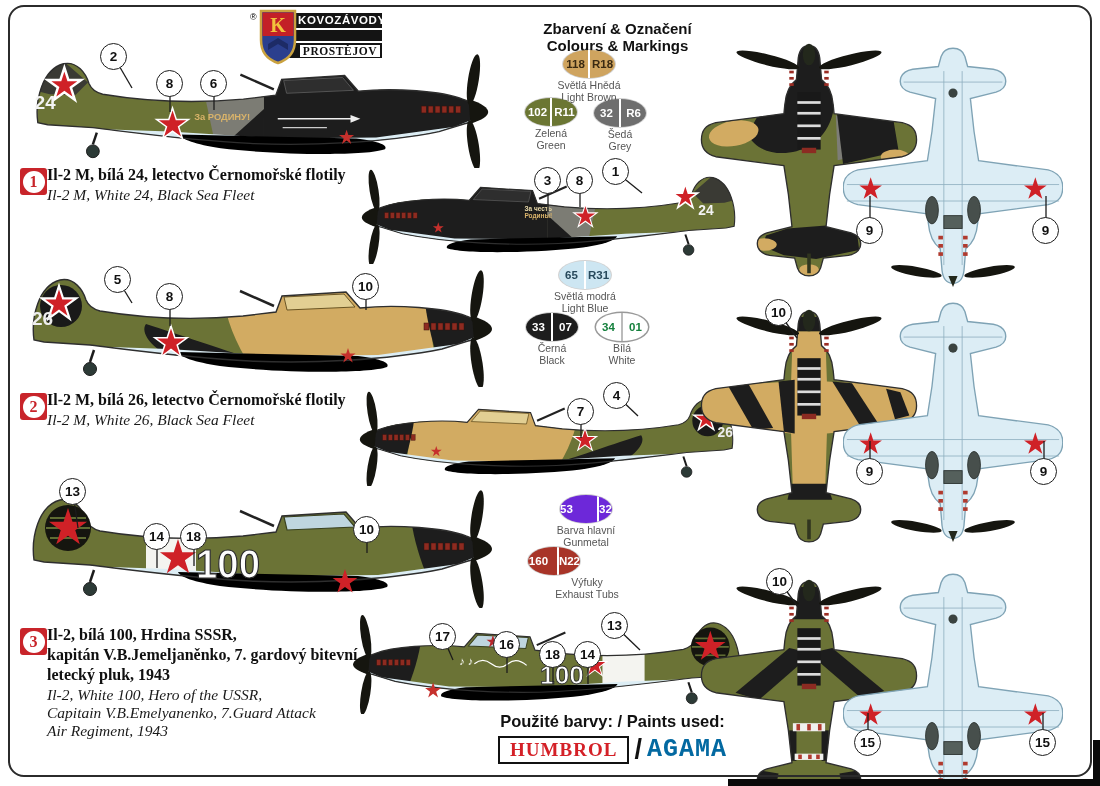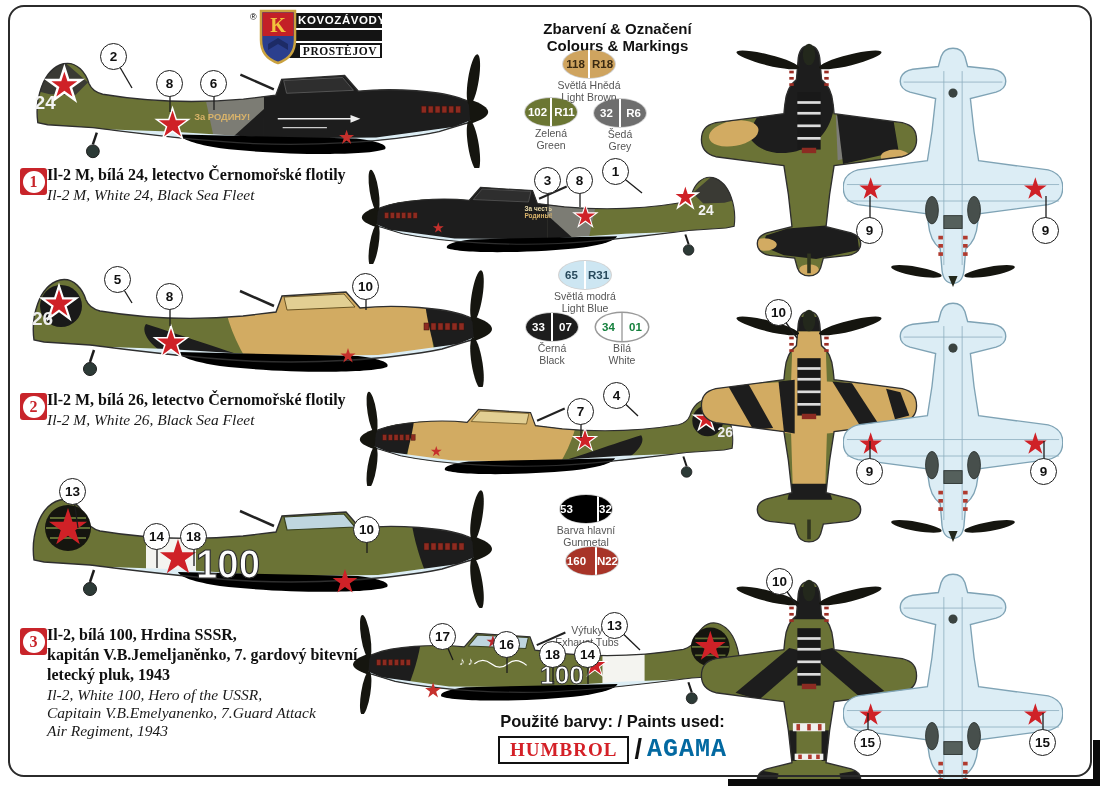--- a/index.html
+++ b/index.html
@@ -217,34 +217,34 @@
 
 <div class="chip" style="left: 596px; top: 313px; box-shadow: rgb(153, 153, 153) 0px 0px 0px 1.5px; background: rgb(255, 255, 255); color: #15803d;">
   <span>34</span>
       <span class="r" style="border-left-color:#bbb">01</span>
     </div>
 <div class="chip-label" style="left:622px;top:343px;">
   <div>Bílá</div>
       <div>White</div>
     </div>
 
-<div class="chip" style="left: 560px; top: 495px; background: #000000; color: rgb(255, 255, 255); gap: 24px;">
+<div class="chip" style="left: 560px; top: 495px; background: #6d28d9; color: rgb(255, 255, 255); gap: 24px;">
   <span>53</span>
       <span class="r">32</span>
     </div>
 <div class="chip-label" style="left:586px;top:525px;">
   <div>Barva hlavní</div>
       <div>Gunmetal</div>
     </div>
 
-<div class="chip" style="left: 566px; top: 547px; background: rgb(168, 52, 40); color: rgb(255, 255, 255); gap: 8px;">
+<div class="chip" style="left: 528px; top: 547px; background: rgb(168, 52, 40); color: rgb(255, 255, 255); gap: 8px;">
   <span>160</span>
       <span class="r">N22</span>
     </div>
-<div class="chip-label" style="left:587px;top:577px;margin-top:48px;">
+<div class="chip-label" style="left:587px;top:577px;">
   <div>Výfuky</div>
       <div>Exhaust Tubs</div>
     </div>
 
 <div class="badge" style="left:20px;top:168px;">
       <div class="c">1</div>
     </div>
 <div class="s-cz" style="left:47px;top:166px;">Il-2 M, bílá 24, letectvo Černomořské flotily</div>
 <div class="s-en" style="left:47px;top:186px;">Il-2 M, White 24, Black Sea Fleet</div>
 

